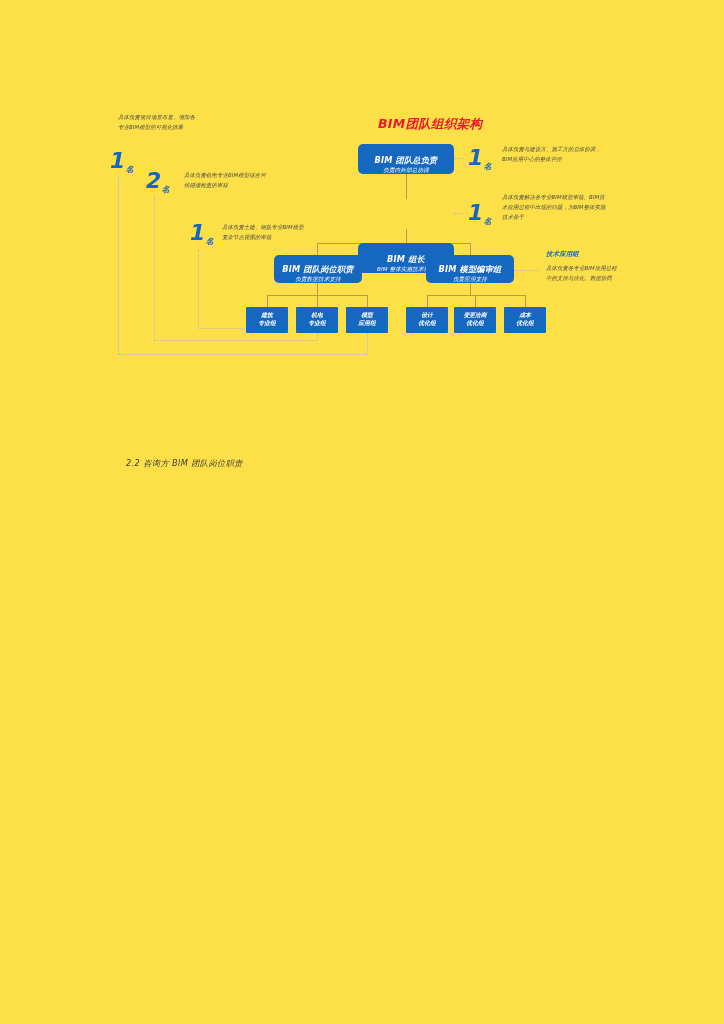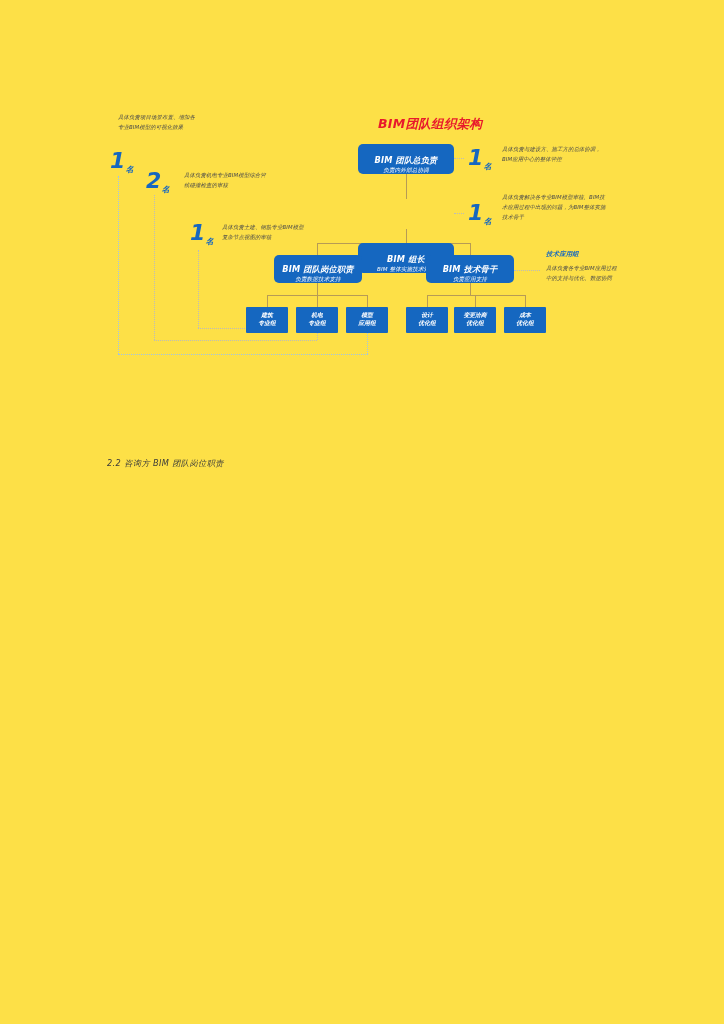--- a/index.html
+++ b/index.html
@@ -163,21 +163,21 @@
     font-size: 6.4px;
     font-weight: bold;
     color: #1567c0;
     white-space: nowrap;
     letter-spacing: 0.2px;
   }
 
   
   .caption {
     position: absolute;
-    left: 107px;
+    left: 126px;
     top: 458px;
     font-size: 8.2px;
     color: #3a3a3a;
     letter-spacing: 0.4px;
     white-space: nowrap;
   }
 </style>
 </head>
 <body>
 
@@ -231,21 +231,21 @@
       <span class="t1">BIM 组长</span>
       <span class="t2">BIM 整体实施技术骨干</span>
     </div>
 
     <div class="node node-model">
       <span class="t1">BIM 团队岗位职责</span>
       <span class="t2">负责数据技术支持</span>
     </div>
 
     <div class="node node-tech">
-      <span class="t1">BIM 技术骨干</span>
+      <span class="t1">BIM 模型编审组</span>
       <span class="t2">负责应用支持</span>
     </div>
 
     <div class="leaf leaf-1">
       <span>建筑</span>
       <span>专业组</span>
     </div>
     <div class="leaf leaf-2">
       <span>机电</span>
       <span>专业组</span>

